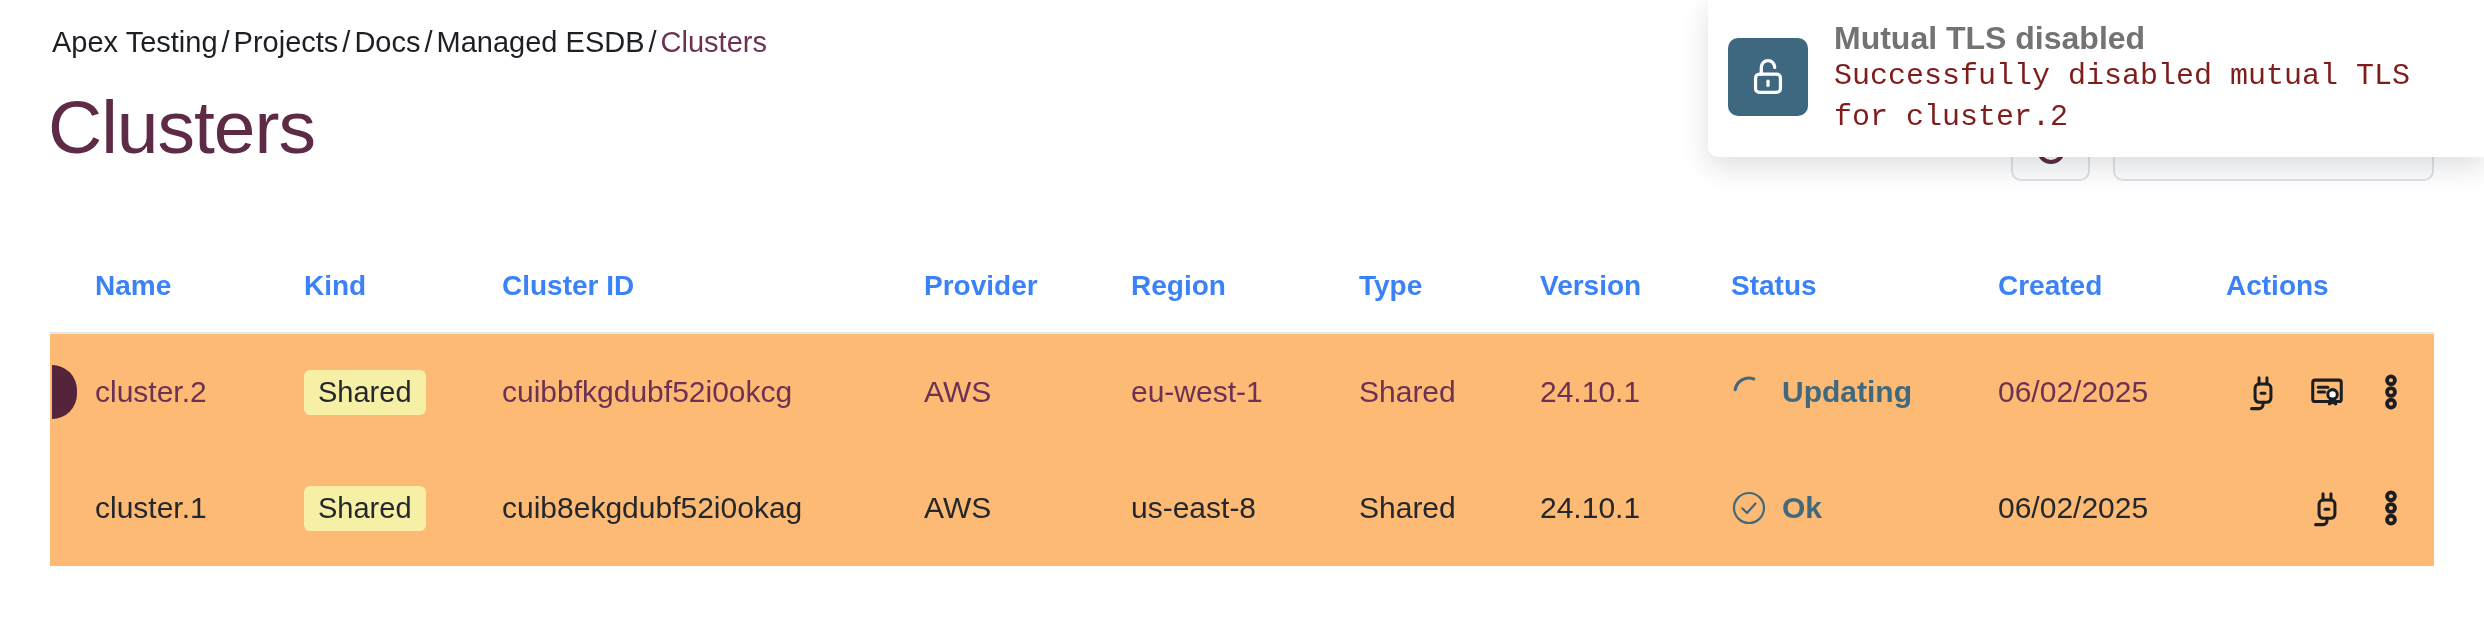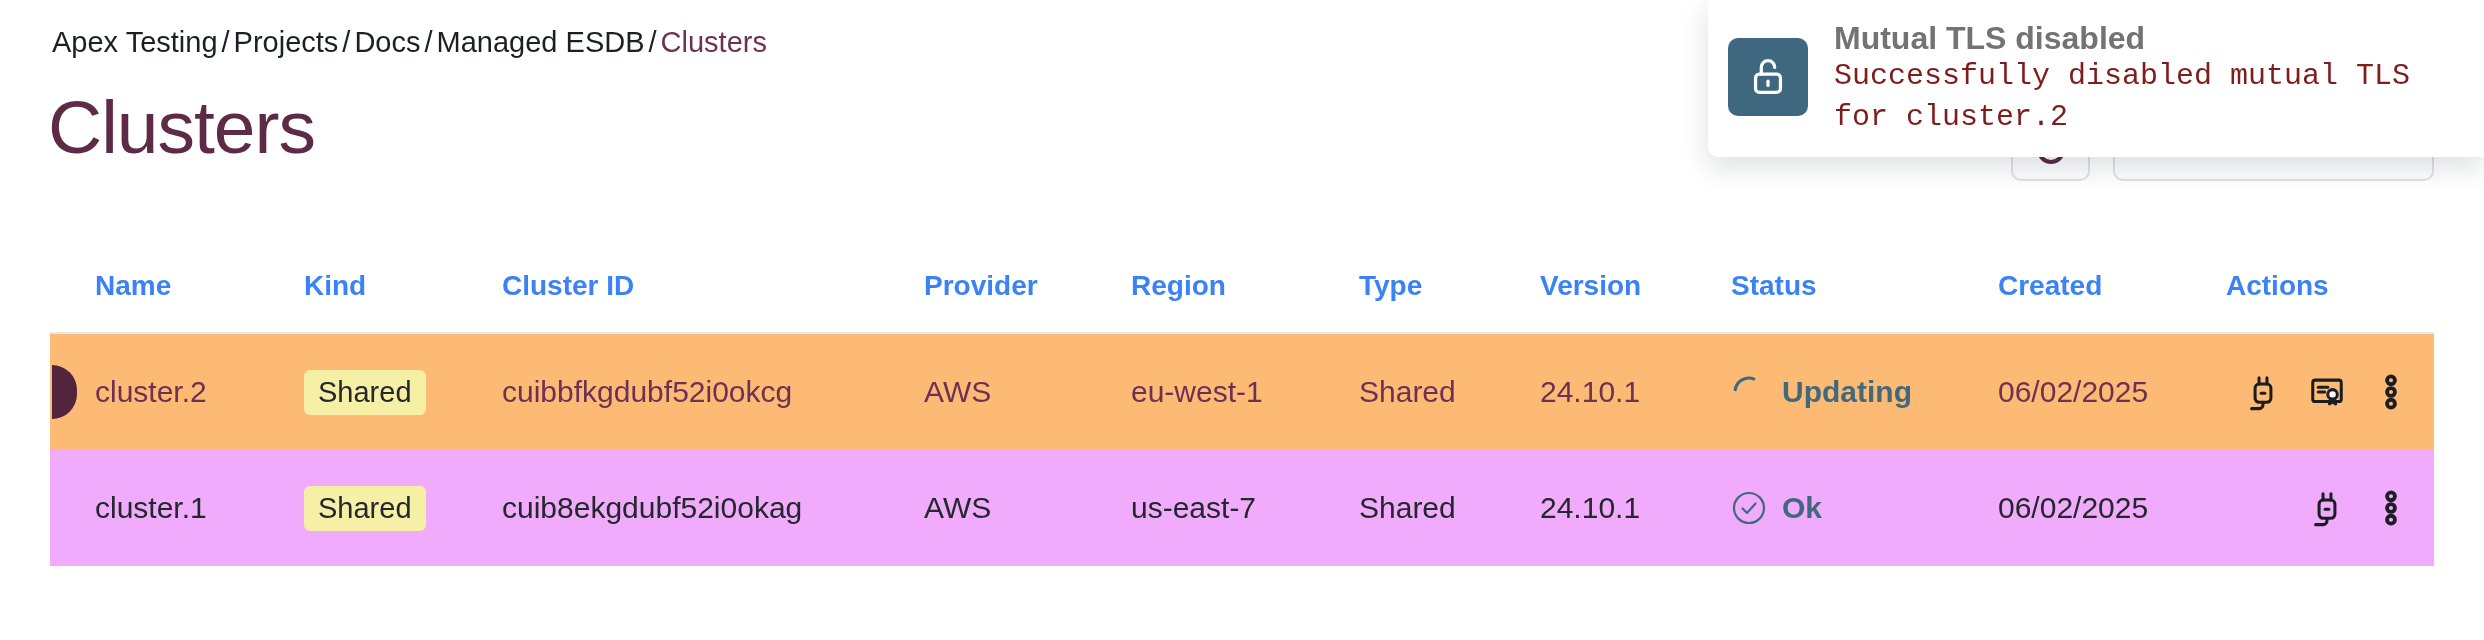--- a/index.html
+++ b/index.html
@@ -41,21 +41,21 @@
                font-size:30px; line-height:41px; color:#7f1d1d;font-family:Liberation Mono, monospace; }
 
   
   .table { position:absolute; left:50px; top:240px; width:2384px; }
   .grid-cols { display:grid; align-items:center;
     grid-template-columns:45px 209px 198px 422px 207px 228px 181px 191px 267px 228px 1fr; }
   .thead { height:94px; border-bottom:2px solid #e4e8eb; }
   .thead .th { font-size:28px; font-weight:700; color:#3b82f6; }
   .row { height:116px; font-size:30px; cursor:pointer; }
   .row--active { background:#fdba74; color:#6d3253; }
-  .row--alt { background:#f0abfc; color:#24272b; }
+  .row--alt { background:#fdba74; color:#24272b; }
   .marker { position:absolute; left:2px; top:125px; width:25px; height:54px;
             background:#54243c; border-radius:0 27px 27px 0; }
   .badge { display:inline-block; background:#f6f0a6; color:#24272b;
            padding:6px 14px; border-radius:6px; font-size:29px; }
   .status { display:flex; align-items:center; gap:15px; color:#41697e;
             font-weight:700; }
   .status svg { display:block; }
   .actions { display:flex; justify-content:flex-end; align-items:center;
              gap:26px; padding-right:24px; }
   .action-icon { width:38px; height:38px; display:flex; align-items:center;
@@ -162,21 +162,21 @@
       </span>
     </span>
   </div>
 
   <div class="row row--alt grid-cols">
     <span></span>
     <span>cluster.1</span>
     <span><span class="badge">Shared</span></span>
     <span>cuib8ekgdubf52i0okag</span>
     <span>AWS</span>
-    <span>us-east-7</span>
+    <span>us-east-8</span>
     <span>Shared</span>
     <span>24.10.1</span>
     <span class="status">
       <svg width="36" height="36" viewBox="0 0 36 36" fill="none" stroke="#41697e" stroke-width="2.2" stroke-linecap="round" stroke-linejoin="round">
         <circle cx="18" cy="18" r="15"></circle>
         <path d="M11.5 18.5 l4.5 4.5 8.5 -9.5"></path>
       </svg>
       <span>Ok</span>
     </span>
     <span>06/02/2025</span>

